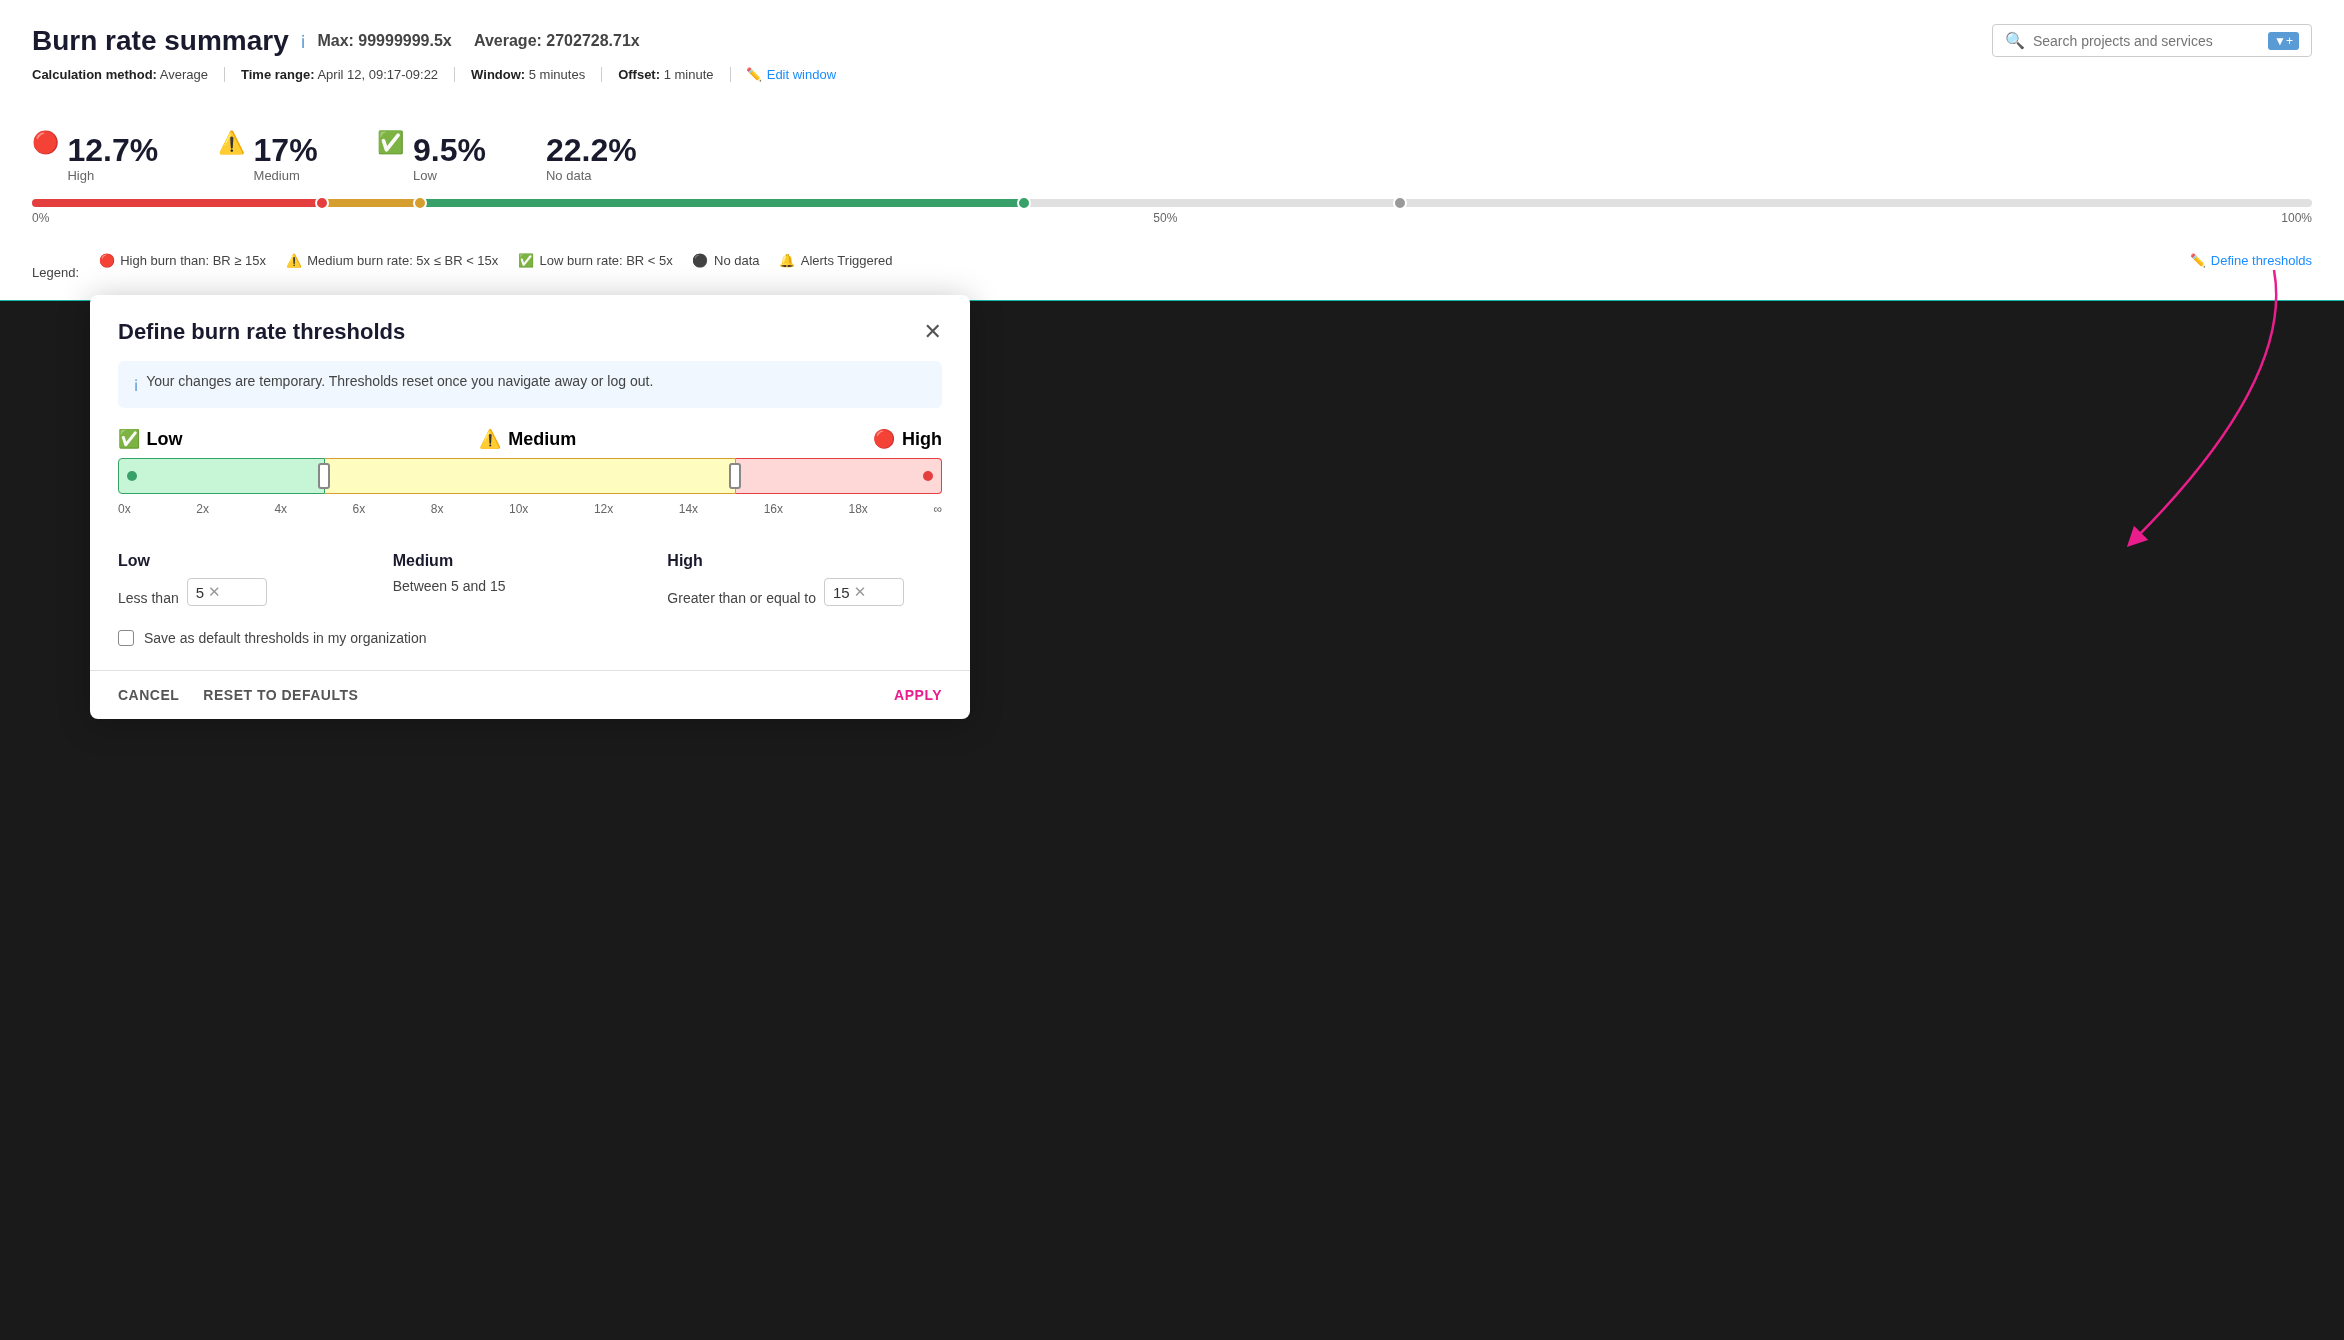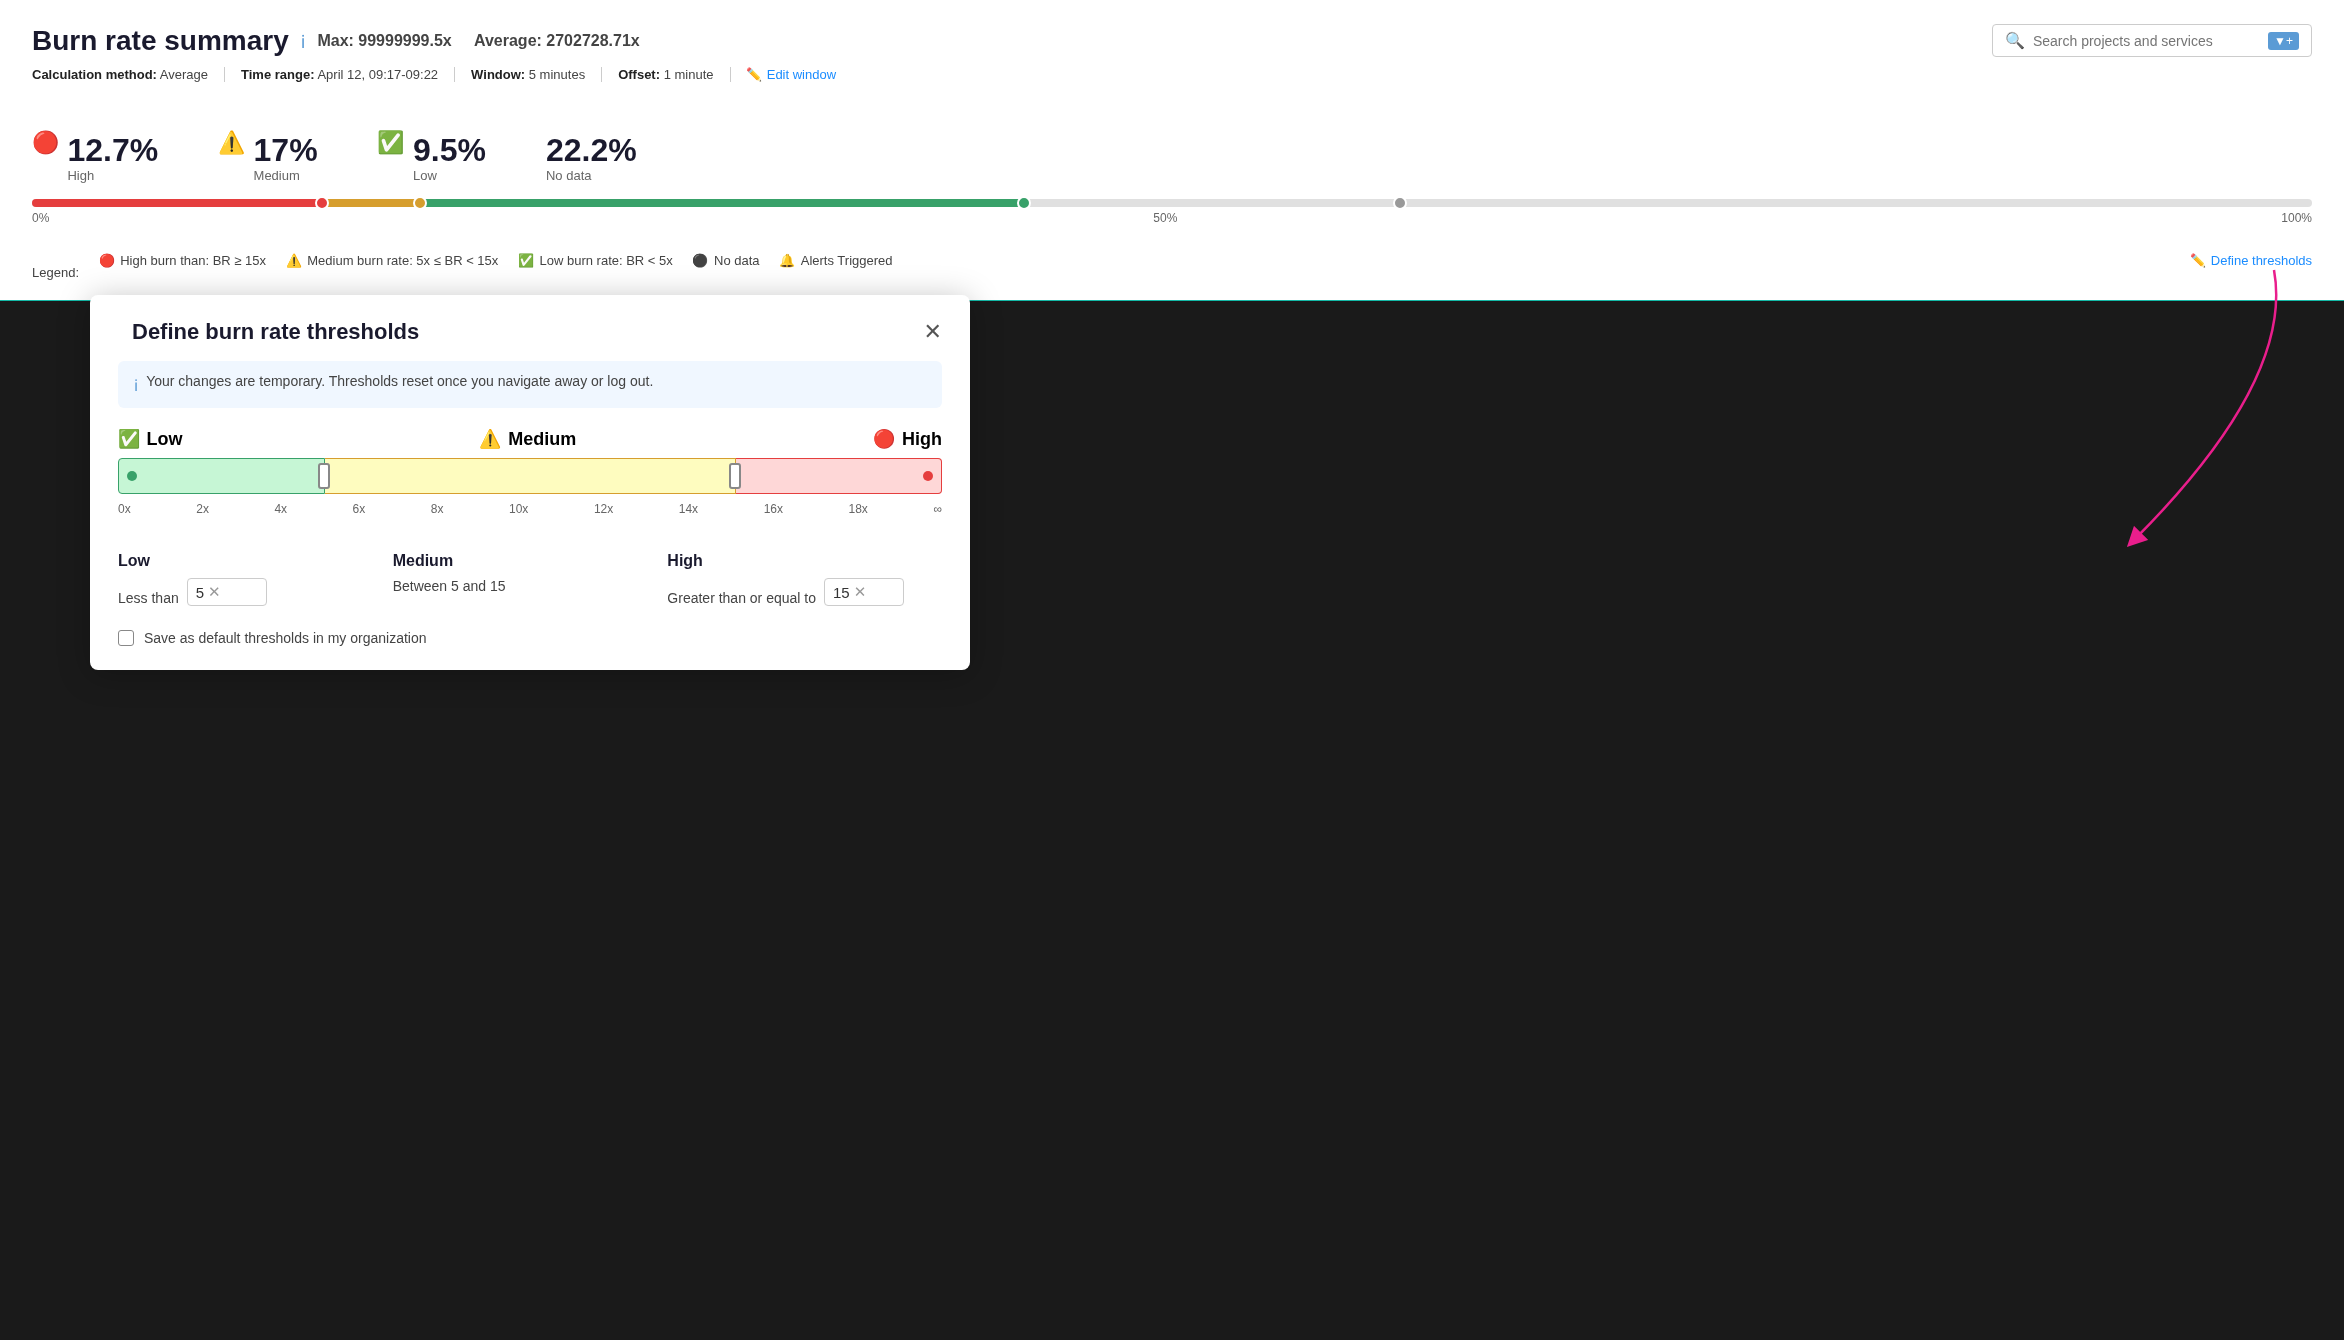--- a/index.html
+++ b/index.html
@@ -254,21 +254,20 @@
       border-radius: 8px;
       box-shadow: 0 4px 32px rgba(0,0,0,0.25);
       padding: 0;
       z-index: 10;
     }
 
     .modal-header {
       display: flex;
       justify-content: space-between;
       padding: 24px 28px 16px;
-      margin-left: 14px;
     }
 
     .modal-title {
       font-size: 22px;
       font-weight: 700;
       color: #1a1a2e;
     }
 
     .modal-close {
       font-size: 22px;
@@ -727,13 +726,20 @@
         </div>
       </div>
     </div>
   </div>
 
   <div class="checkbox-row">
     <div class="checkbox-box"></div>
     <span>Save as default thresholds in my organization</span>
   </div>
 
+  <div class="modal-footer">
+    <div class="footer-left">
+      <button class="btn-cancel">CANCEL</button>
+      <button class="btn-reset">RESET TO DEFAULTS</button>
+    </div>
+    <button class="btn-apply">APPLY</button>
+  </div>
 </div>
 
 </body></html>

